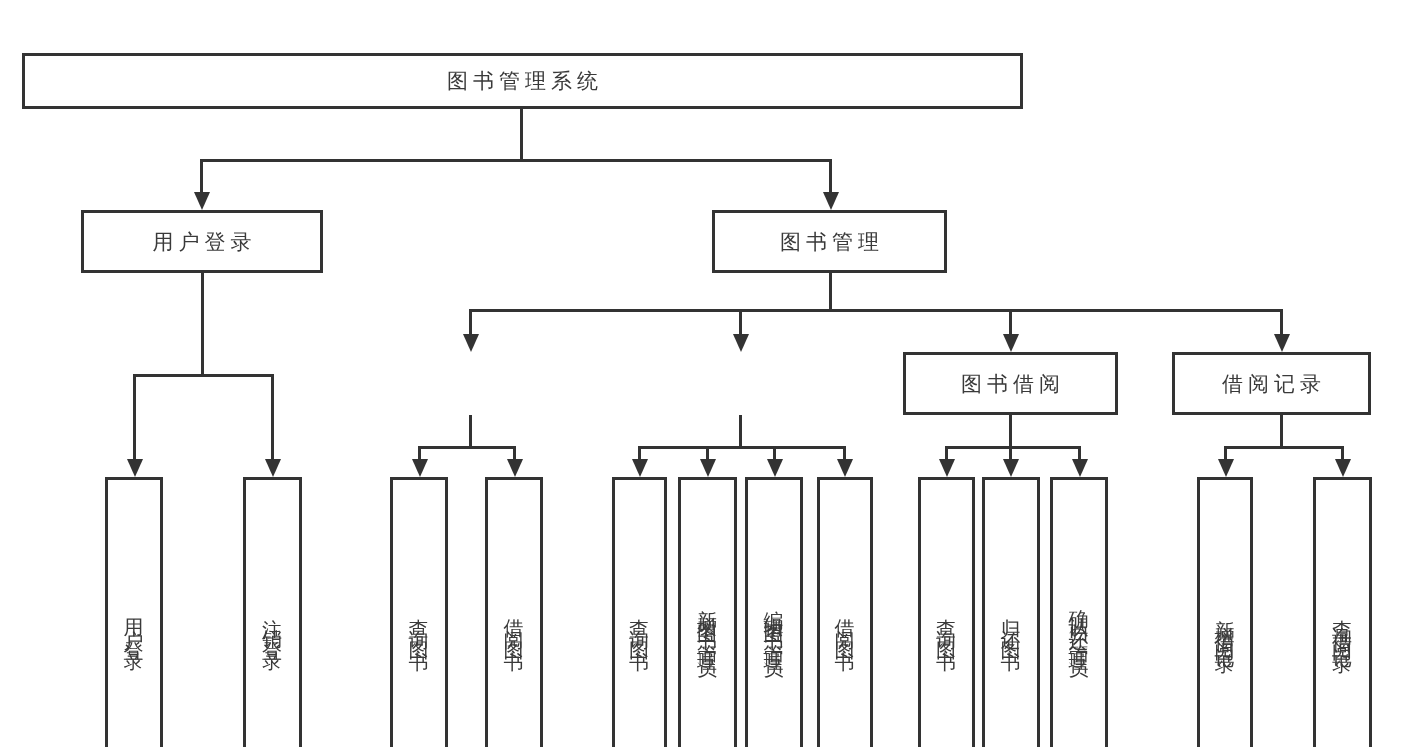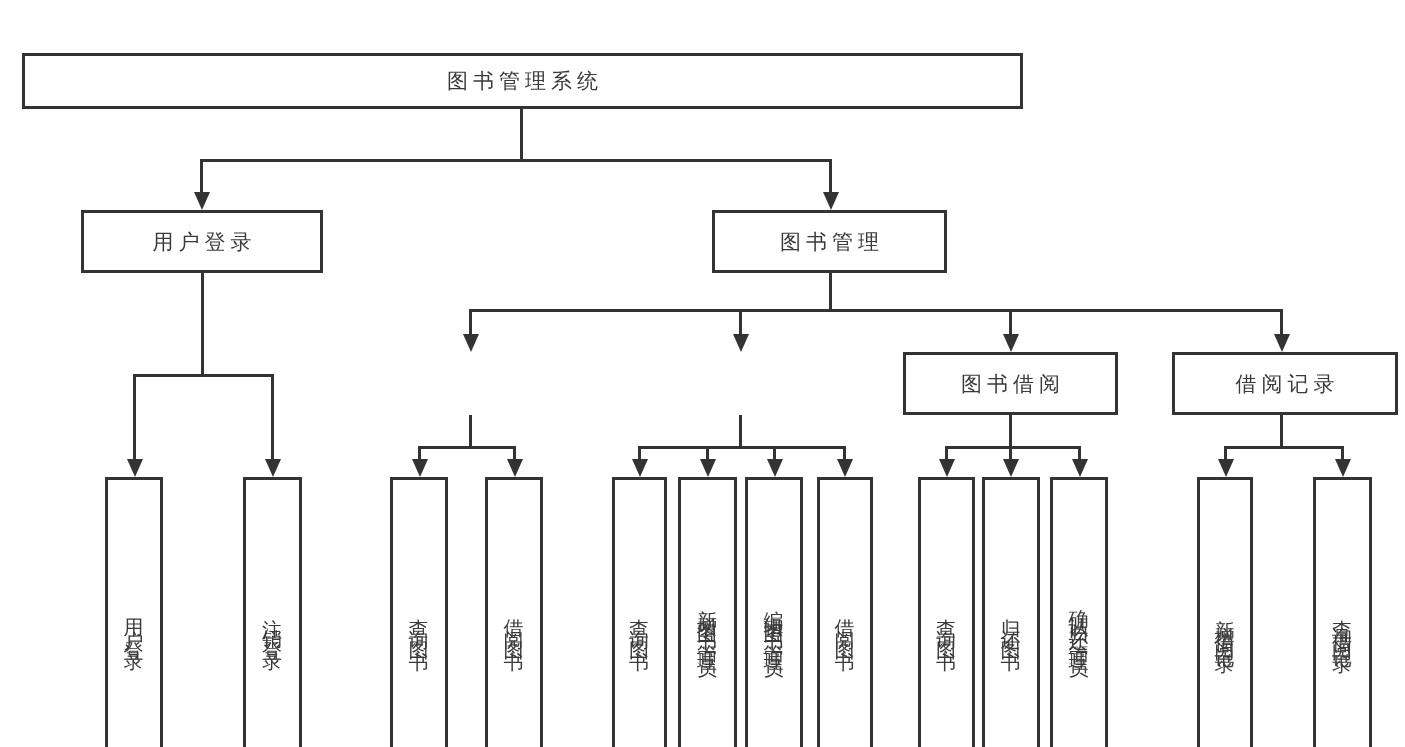--- a/index.html
+++ b/index.html
@@ -92,21 +92,21 @@
   <div class="vline" style="left:469px;top:269px;height:27px;"></div>
   <div class="arrowhead" style="left:463px;top:294px;"></div>
   <div class="vline" style="left:739px;top:269px;height:27px;"></div>
   <div class="arrowhead" style="left:733px;top:294px;"></div>
   <div class="vline" style="left:1009px;top:269px;height:27px;"></div>
   <div class="arrowhead" style="left:1003px;top:294px;"></div>
   <div class="vline" style="left:1280px;top:269px;height:27px;"></div>
   <div class="arrowhead" style="left:1274px;top:294px;"></div>
 
   <div class="node node-h" style="left:903px;top:312px;width:215px;height:63px;">图书借阅</div>
-  <div class="node node-h" style="left:1172px;top:312px;width:226px;height:63px;text-align:right;">借阅记录</div>
+  <div class="node node-h" style="left:1172px;top:312px;width:199px;height:63px;text-align:right;">借阅记录</div>
 
   <div class="vline" style="left:469px;top:375px;height:33px;"></div>
   <div class="hline" style="left:418px;top:406px;width:97px;"></div>
   <div class="vline" style="left:418px;top:406px;height:16px;"></div>
   <div class="arrowhead" style="left:412px;top:419px;"></div>
   <div class="vline" style="left:513px;top:406px;height:16px;"></div>
   <div class="arrowhead" style="left:507px;top:419px;"></div>
 
   <div class="vline" style="left:739px;top:375px;height:33px;"></div>
   <div class="hline" style="left:638px;top:406px;width:208px;"></div>

